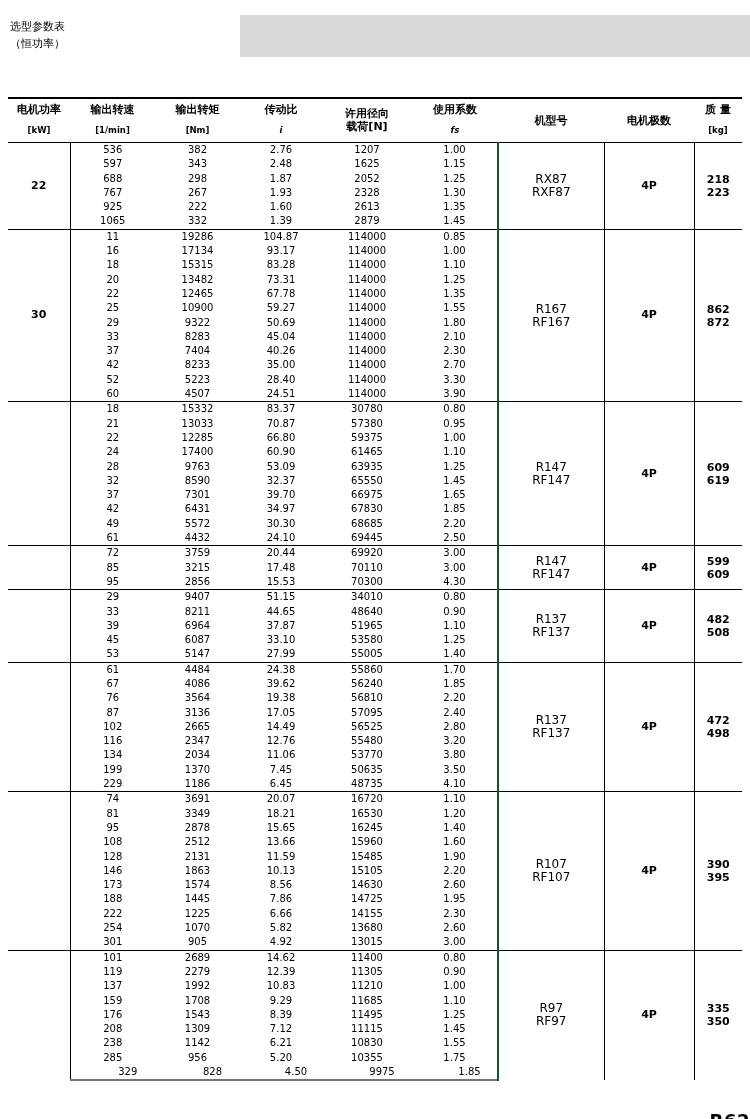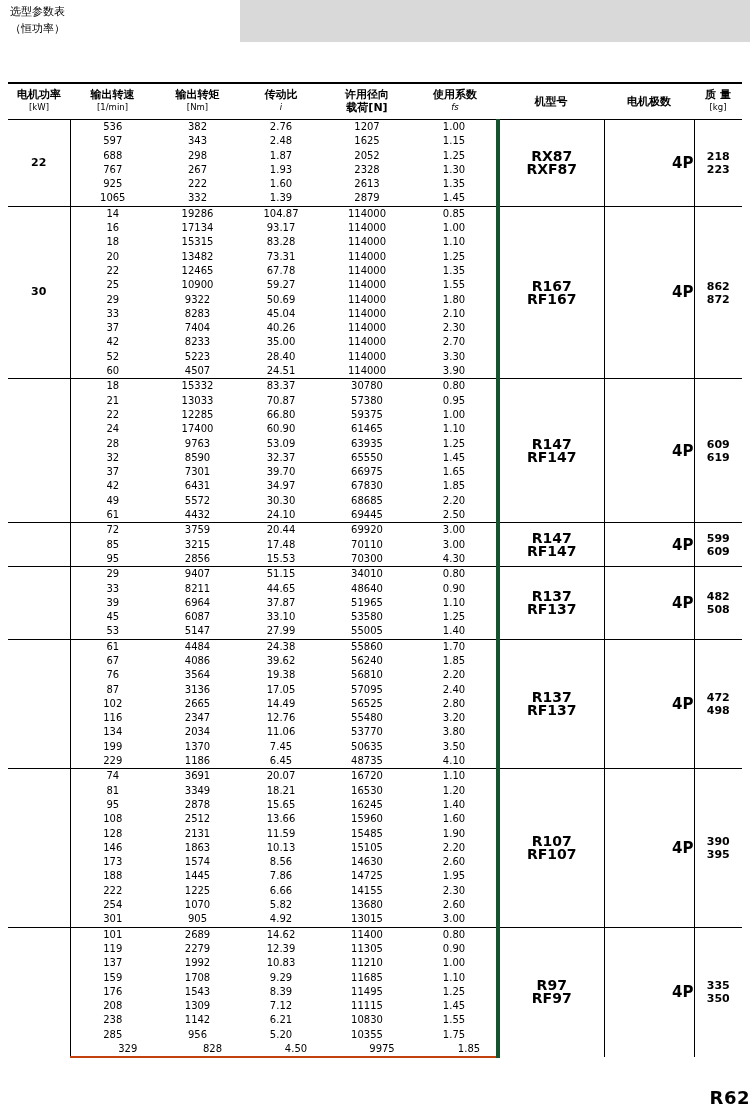--- a/index.html
+++ b/index.html
@@ -13,21 +13,21 @@
   .page{
     position:relative;
     width:750px;
     min-height:1119px;
     box-sizing:border-box;
   }
   
   .header-band{
     position:relative;
     height:42px;
-    margin-top:0;
+    margin-top:15px;
   }
   .header-band .grey{
     position:absolute;
     left:240px;
     top:0;
     width:510px;
     height:42px;
     background:#d9d9d9;
   }
   .header-band .white-left{
@@ -70,22 +70,23 @@
     font-size:11px;
     font-weight:bold;
     padding:4px 2px 5px 2px;
     text-align:center;
     vertical-align:middle;
     line-height:13px;
   }
   table.spec thead th .unit{
     display:block;
     font-size:8.5px;
-    font-weight:normal;
+    font-weight:bold;
     letter-spacing:0;
+    margin-top:8px;
   }
   table.spec thead th .unit.ital{
     font-style:italic;
   }
   td{
     text-align:center;
     padding:0;
     height:14.3px;
     line-height:14.3px;
     font-size:10px;
@@ -93,39 +94,38 @@
   }
   td.pw{
     font-weight:bold;
     font-size:11px;
     border-right:1px solid #000;
   }
   td.sep-left{border-right:1px solid #000;}
   .grp-top td{border-top:1px solid #000;}
   .blk-top td{border-top:1.2px solid #000;}
   td.model{
-    font-weight:bold;
-    font-size:14px;
+    font-weight:normal;
+    font-size:12px;
     line-height:13px;
-    border-left:4px solid #14532d;
+    border-left:2px solid #14532d;
     border-right:1px solid #000;
   }
   td.poles{
     font-weight:bold;
-    font-size:15px;
+    font-size:11px;
     border-right:1px solid #000;
-    text-align:right;
   }
   td.mass{
     font-weight:bold;
     font-size:11px;
     line-height:13px;
   }
   .modelname{display:block;}
-  tbody tr:last-child td{border-bottom:2px solid #c2410c;padding-left:30px;}
+  tbody tr:last-child td{border-bottom:2px solid #737373;padding-left:30px;}
   .footer{
     text-align:right;
     font-size:18px;
     font-weight:bold;
     margin-top:29px;
     padding-bottom:12px;
     letter-spacing:0.5px;
   }
 </style>
 </head>
@@ -214,21 +214,21 @@
           </tr>
           <tr>
             <td>1065</td>
             <td>332</td>
             <td>1.39</td>
             <td>2879</td>
             <td class="sep-left">1.45</td>
           </tr>
           <tr class="blk-top">
             <td class="pw" rowspan="12">30</td>
-            <td>14</td>
+            <td>11</td>
             <td>19286</td>
             <td>104.87</td>
             <td>114000</td>
             <td class="sep-left">0.85</td>
             <td class="model" rowspan="12">
               <span class="modelname">R167</span>
               <span class="modelname">RF167</span>
             </td>
             <td class="poles" rowspan="12">4P</td>
             <td class="mass" rowspan="12">

